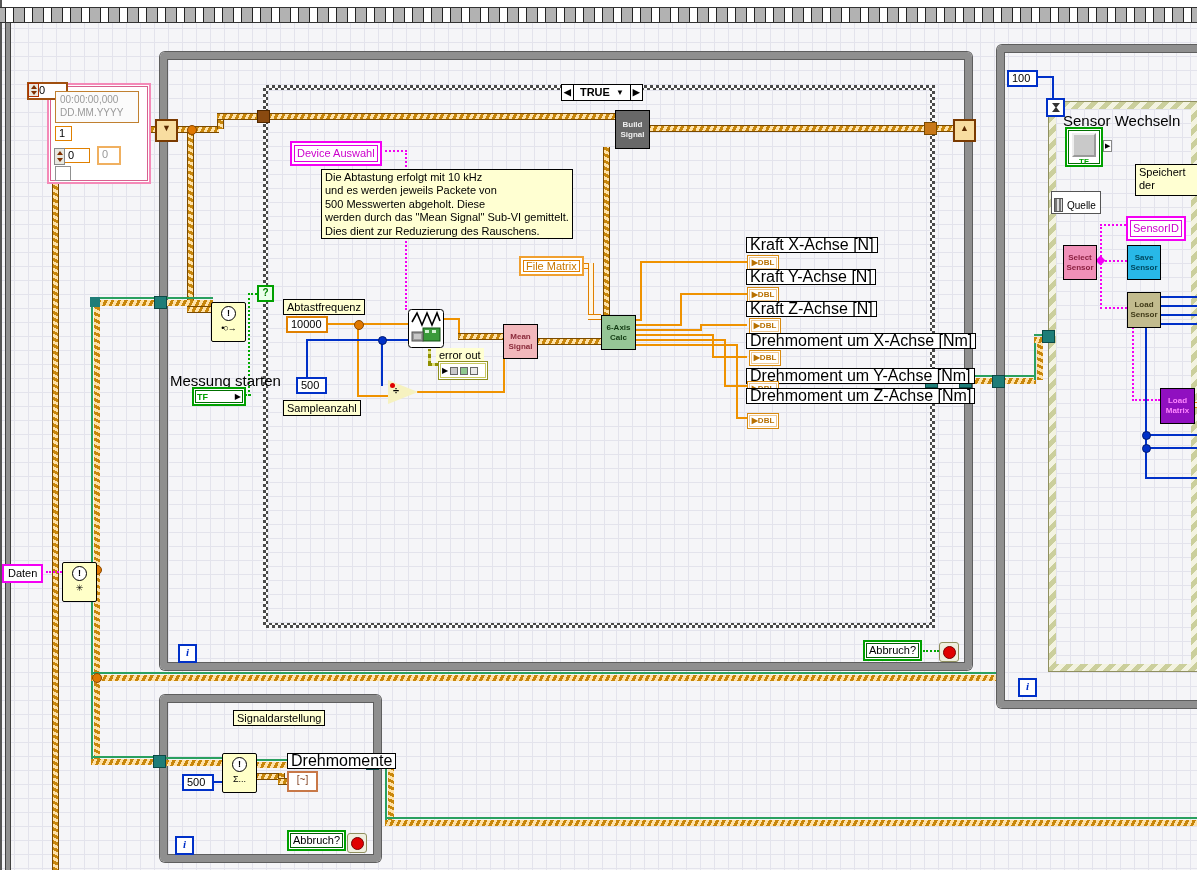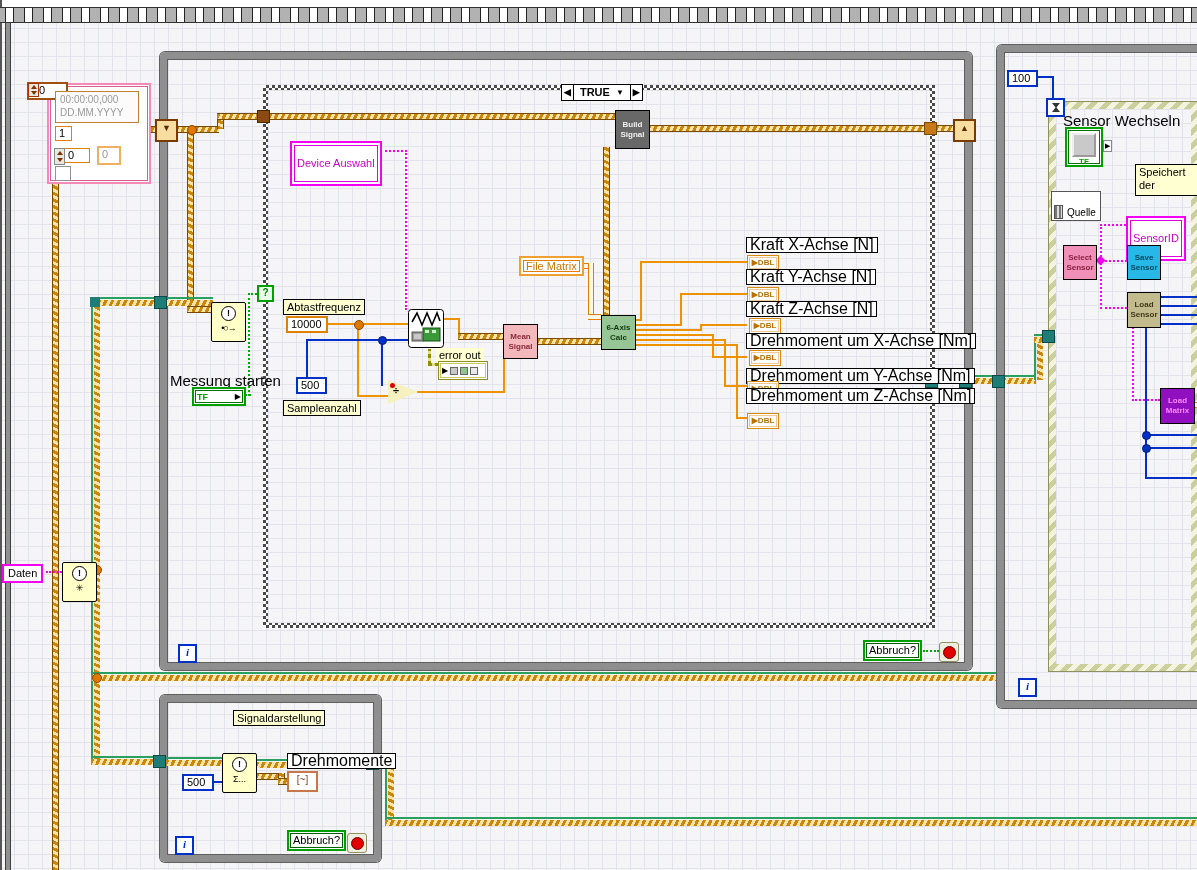--- a/index.html
+++ b/index.html
@@ -41,21 +41,21 @@
   .bdot{position:absolute;width:7px;height:7px;border-radius:50%;background:#0030c8;border:1px solid #001a70;z-index:3}
   .mdia{position:absolute;width:7px;height:7px;background:#f400f4;transform:rotate(45deg);z-index:3}
   .tun{position:absolute;width:11px;height:11px;background:#1f7d78;border:1px solid #0c4946;z-index:3}
   .tunbr{background:#8a4a10;border-color:#502800}
   .tunor{background:#c87818;border-color:#7a4a00}
   
   .lblY{position:absolute;background:#ffffd2;border:1px solid #000;font-size:11px;line-height:14px;padding:0 3px;white-space:nowrap;color:#000;z-index:4}
   .lblW{position:absolute;background:#fff;border:1px solid #000;font-size:16px;line-height:14px;padding:0 3px;white-space:nowrap;color:#000;z-index:4}
   .free{position:absolute;font-size:15px;color:#000;white-space:nowrap;z-index:4}
   .comment{position:absolute;background:#ffffd2;border:1px solid #000;font-size:11px;line-height:13.4px;padding:1px 3px;white-space:pre-line;color:#000;z-index:4;overflow:hidden}
-  .lblM{position:absolute;background:#fff;border:2px solid #f400f4;box-shadow:inset 0 0 0 2px #fff,inset 0 0 0 3px #e000e0;color:#cc00cc;font-size:11px;line-height:13px;padding:14px 5px;white-space:nowrap;z-index:4}
+  .lblM{position:absolute;background:#fff;border:2px solid #f400f4;box-shadow:inset 0 0 0 2px #fff,inset 0 0 0 3px #e000e0;color:#cc00cc;font-size:11px;line-height:13px;padding:4px 5px;white-space:nowrap;z-index:4}
   .lblO{position:absolute;background:#fff;border:2px solid #f0a030;box-shadow:inset 0 0 0 2px #fff,inset 0 0 0 3px #e08000;color:#c87800;font-size:11px;line-height:12px;padding:2px 5px;white-space:nowrap;z-index:4}
   .lblD{position:absolute;background:#fff;border:2px solid #f400f4;color:#000;font-size:11px;line-height:15px;padding:0 4px;white-space:nowrap;z-index:4}
   .num{position:absolute;background:#fff;border:2px solid #e08000;font-size:11px;line-height:13px;padding:0 3px;color:#000;z-index:4}
   .numB{position:absolute;background:#fff;border:2px solid #0030c8;font-size:11px;line-height:13px;padding:0 3px;color:#000;z-index:4}
   .subvi{position:absolute;border:1px solid #000;display:flex;align-items:center;justify-content:center;text-align:center;font-weight:bold;font-size:8px;line-height:10px;white-space:pre-line;z-index:4}
   .exvi{position:absolute;background:#ffffc8;border:1px solid #000;border-radius:2px;z-index:4;text-align:center}
   .circ{width:13px;height:13px;border:1px solid #000;border-radius:50%;font-weight:bold;font-size:9px;line-height:13px;text-align:center;display:block;margin:3px auto 0;background:#fff}
   .exglyph{display:block;font-size:9px;line-height:14px;color:#000;letter-spacing:-1px}
   .sr{position:absolute;width:19px;height:19px;background:#f8dda0;border:2px solid #7a3a00;color:#5a2a00;font-size:9px;line-height:15px;text-align:center;z-index:3}
   .qterm{position:absolute;width:13px;height:13px;background:#eaffea;border:2px solid #00a000;color:#008000;font-weight:bold;font-size:10px;line-height:12px;text-align:center;z-index:3}
@@ -70,21 +70,21 @@
   .stopbtn i{width:11px;height:11px;border-radius:50%;background:#e00000;border:1px solid #7a0000}
   .iterm{position:absolute;width:15px;height:15px;background:#fff;border:2px solid #0030c8;color:#0030c8;font-weight:bold;font-style:italic;font-size:11px;line-height:13px;text-align:center;font-family:"Liberation Serif",serif;z-index:4}
   .dblt{position:absolute;width:30px;height:14px;background:#fff;border:1px solid #d88a10;box-shadow:inset 0 0 0 1px #fff,inset 0 0 0 2px #f0c890;color:#b87000;font-weight:bold;font-size:8px;line-height:13px;text-align:center;z-index:4}
   .hg{position:absolute;width:15px;height:15px;border:2px solid #0030c8;background:#fff;display:flex;flex-direction:column;align-items:center;justify-content:center;z-index:4}
   .hg .t1{width:0;height:0;border-left:4px solid transparent;border-right:4px solid transparent;border-top:5px solid #333}
   .hg .t2{width:0;height:0;border-left:4px solid transparent;border-right:4px solid transparent;border-bottom:5px solid #333;margin-top:-1px}
   .tfb{position:absolute;border:2px solid #00a000;box-shadow:inset 0 0 0 1px #fff,inset 0 0 0 2px #007000;background:#fff;text-align:center;z-index:4}
   .tfb .sq{width:20px;height:20px;background:#c9c9c9;border:2px outset #eee;margin:4px auto 0}
   .tfb .t{color:#00a000;font-weight:bold;font-size:8px;line-height:10px}
   .nodearr{position:absolute;background:#fff;border:1px solid #888;font-size:7px;line-height:10px;color:#000;padding:0 1px;z-index:4}
-  .qnode{position:absolute;display:flex;align-items:flex-end;background:#fff;border:1px solid #555;padding:13px 4px 1px 2px;font-size:10px;line-height:13px;z-index:4}
+  .qnode{position:absolute;display:flex;align-items:flex-end;background:#fff;border:1px solid #555;padding:6px 4px 1px 2px;font-size:10px;line-height:13px;z-index:4}
   .qbar{width:7px;height:12px;background:repeating-linear-gradient(90deg,#777 0 2px,#ddd 2px 4px);border:1px solid #555;margin-right:4px}
   .clus{position:absolute;background:#fff;border:2px solid #f48ab8;box-shadow:inset 0 0 0 1px #fff,inset 0 0 0 2px #d86090;z-index:3}
   .tsd{position:absolute;border:1px solid #c08030;background:#fbfbfb;color:#9a9a9a;font-size:10px;line-height:13px;padding:1px 4px;white-space:pre-line;z-index:4}
   .step{position:absolute;width:9px;height:15px;background:#e8e8e0;border:1px solid #888;display:flex;flex-direction:column;align-items:center;justify-content:space-around;z-index:5}
   .step .up{width:0;height:0;border-left:3px solid transparent;border-right:3px solid transparent;border-bottom:4px solid #803000}
   .step .dn{width:0;height:0;border-left:3px solid transparent;border-right:3px solid transparent;border-top:4px solid #803000}
   .boolsq{position:absolute;width:14px;height:13px;background:#fff;border:1px solid #909090;z-index:4}
   .errc{position:absolute;width:42px;height:17px;background:#fff;border:1px solid #8f8f20;box-shadow:inset 0 0 0 1px #fff,inset 0 0 0 2px #c8c860;display:flex;align-items:center;gap:2px;padding:0 3px;z-index:4}
   .errc .sq{width:6px;height:6px;border:1px solid #666}
   .divnode{position:absolute;width:30px;height:24px;clip-path:polygon(0 0,100% 50%,0 100%);background:#f6f2c0;z-index:4;filter:drop-shadow(0 0 1px #000)}
@@ -148,20 +148,25 @@
 Signal</div>
   <div class="wh" style="left:648px;top:125px;width:276px"></div>
   <div class="tun tunor" style="left:924px;top:122px"></div>
   <div class="wh" style="left:936px;top:125px;width:18px"></div>
   <div class="sr" style="left:953px;top:119px">▲</div>
   <div class="wv" style="left:603px;top:147px;height:168px"></div>
 
   <div class="lblM" style="left:290px;top:141px">Device Auswahl</div>
   <div class="wmh" style="left:380px;top:150px;width:27px"></div>
   <div class="wmv" style="left:405px;top:150px;height:160px"></div>
+  <div class="comment" style="left:321px;top:169px;width:244px;height:66px">Die Abtastung erfolgt mit 10 kHz
+und es werden jeweils Packete von
+500 Messwerten abgeholt. Diese
+werden durch  das "Mean Signal" Sub-VI gemittelt.
+Dies dient zur Reduzierung des Rauschens.</div>
 
   <div class="lblY" style="left:283px;top:299px">Abtastfrequenz</div>
   <div class="num" style="left:286px;top:316px;width:32px;height:13px">10000</div>
   <div class="numB" style="left:296px;top:377px;width:21px;height:13px">500</div>
   <div class="lblY" style="left:283px;top:400px">Sampleanzahl</div>
 
   <div class="abs" style="left:408px;top:309px;z-index:4">
     <svg width="36" height="39" viewBox="0 0 36 39">
         <rect x="0.5" y="0.5" width="35" height="38" rx="3" fill="#fff" stroke="#000"></rect>
         <polyline points="4,13 9,4 14,16 19,4 24,16 29,4 32,12" fill="none" stroke="#000" stroke-width="1.6"></polyline>

